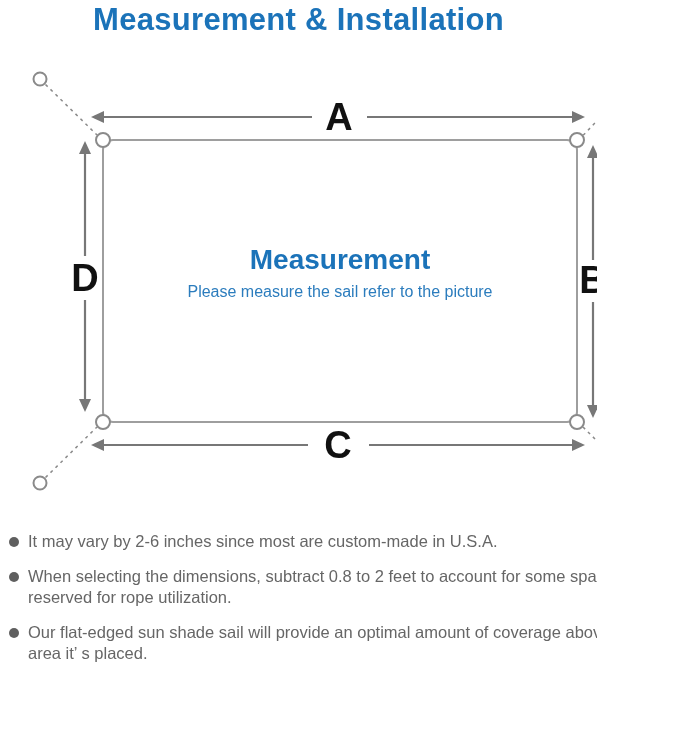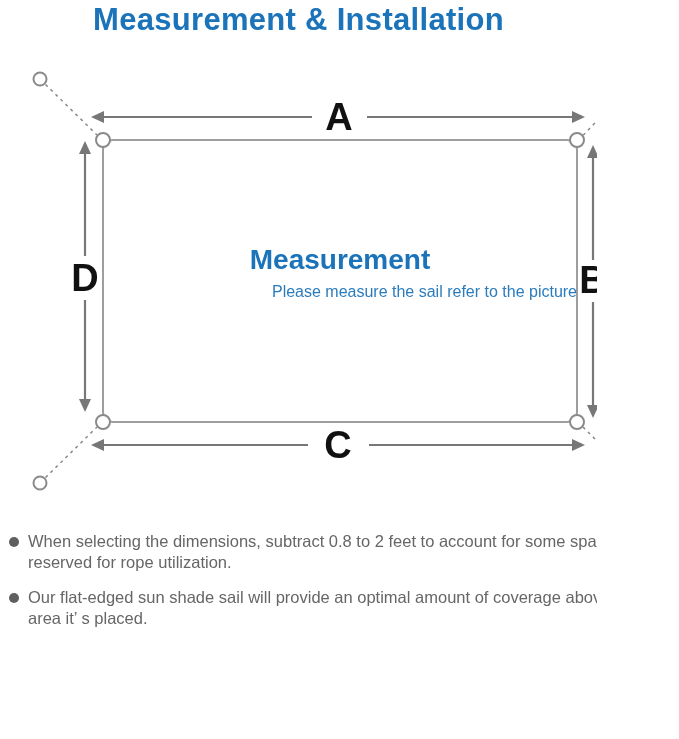--- a/index.html
+++ b/index.html
@@ -18,21 +18,21 @@
     font-size:38px; font-weight:bold; color:#111111; line-height:1;
   }
   .dim-a { left:339px; top:117px; }
   .dim-b { left:593px; top:280px; }
   .dim-c { left:338px; top:445px; }
   .dim-d { left:85px;  top:278px; }
   .center-text {
     position:absolute; left:103px; top:244px; width:474px; text-align:center;
   }
   .center-heading { font-size:28px; font-weight:bold; color:#1b73b9; }
-  .center-sub { font-size:16px; color:#2b7cbd; margin-top:7px;text-align:right; }
+  .center-sub { font-size:16px; color:#2b7cbd; margin-top:7px; }
   .notes {
     position:absolute; top:531px; left:9px; width:666px;
     margin:0; padding:0; list-style:none;
   }
   .notes li {
     position:relative; padding-left:19px; margin-bottom:14px;
     font-size:16.5px; line-height:21px; color:#666666;
   }
   .notes li::before {
     content:""; position:absolute; left:0; top:6px;
@@ -101,17 +101,18 @@
     <div class="dim dim-c">C</div>
     <div class="dim dim-d">D</div>
 
     <div class="center-text">
       <div class="center-heading">Measurement</div>
       <div class="center-sub">Please measure the sail refer to the picture</div>
     </div>
   </div>
 
   <ul class="notes">
+    <li>It may vary by 2-6 inches since most are custom-made in U.S.A.</li>
     <li>When selecting the dimensions, subtract 0.8 to 2 feet to account for some spacing reserved for rope utilization.</li>
     <li>Our flat-edged sun shade sail will provide an optimal amount of coverage above the area it’ s placed.</li>
   </ul>
 
 </div>
 
 </body></html>

